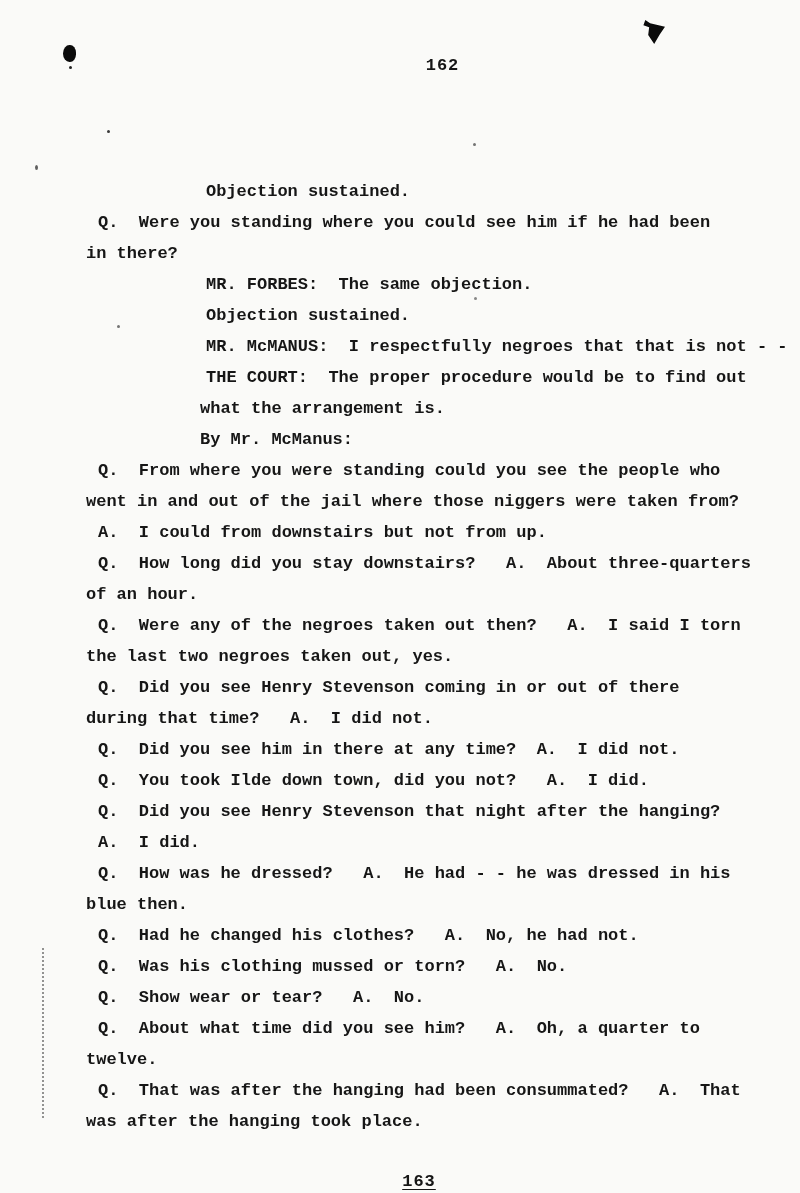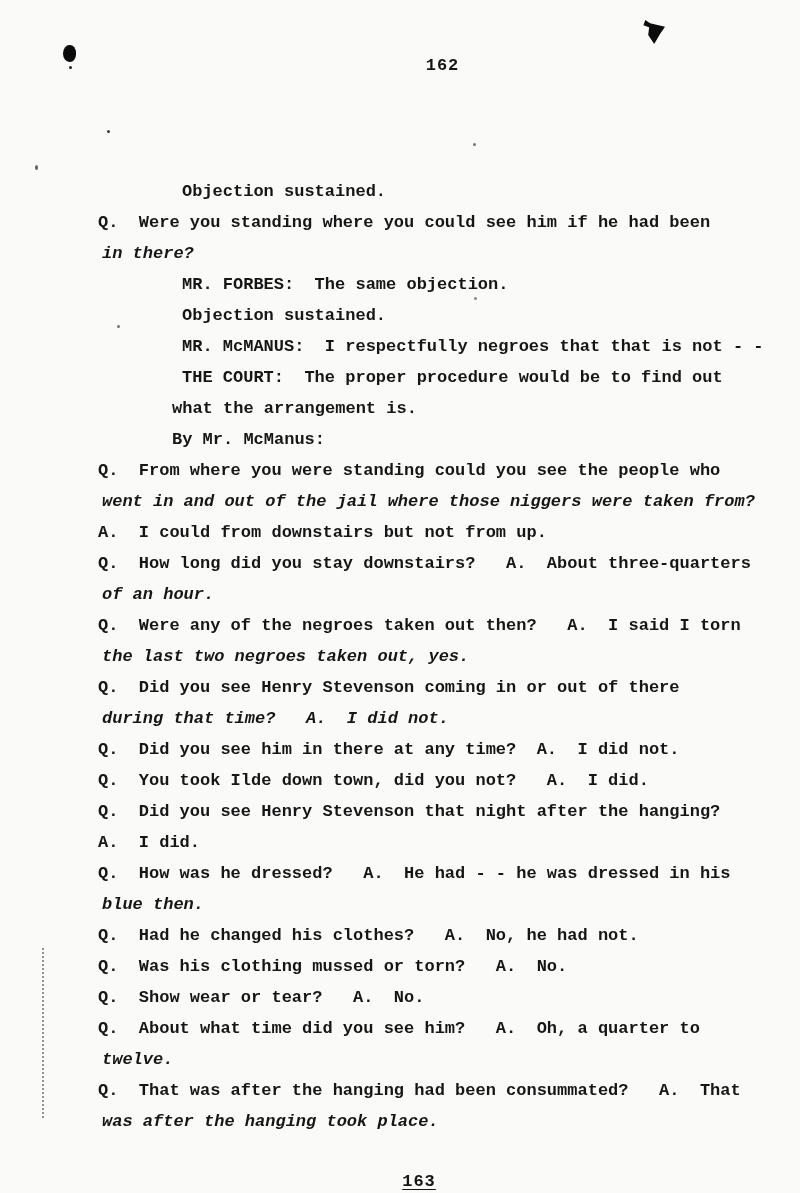--- a/index.html
+++ b/index.html
@@ -39,24 +39,24 @@
     left: 86px;
     right: 10px;
   }
   .line {
     line-height: 31px;
     font-size: 17px;
     font-weight: 700;
     white-space: pre;
     letter-spacing: 0px;
   }
-  .indent-flush   { margin-left: 16px; font-style: italic; }
+  .indent-flush   { margin-left: 0; }
   .indent-q       { margin-left: 12px; }
-  .indent-mid     { margin-left: 86px; }
-  .indent-speaker { margin-left: 96px; }
+  .indent-mid     { margin-left: 114px; }
+  .indent-speaker { margin-left: 120px; }
   
   .ink-blob-tl {
     position: absolute;
     left: 63px; top: 45px;
     width: 13px; height: 17px;
     background: #0b0b0b;
     border-radius: 60% 55% 55% 60%;
   }
   .ink-blob-tl::after {
     content: "";

